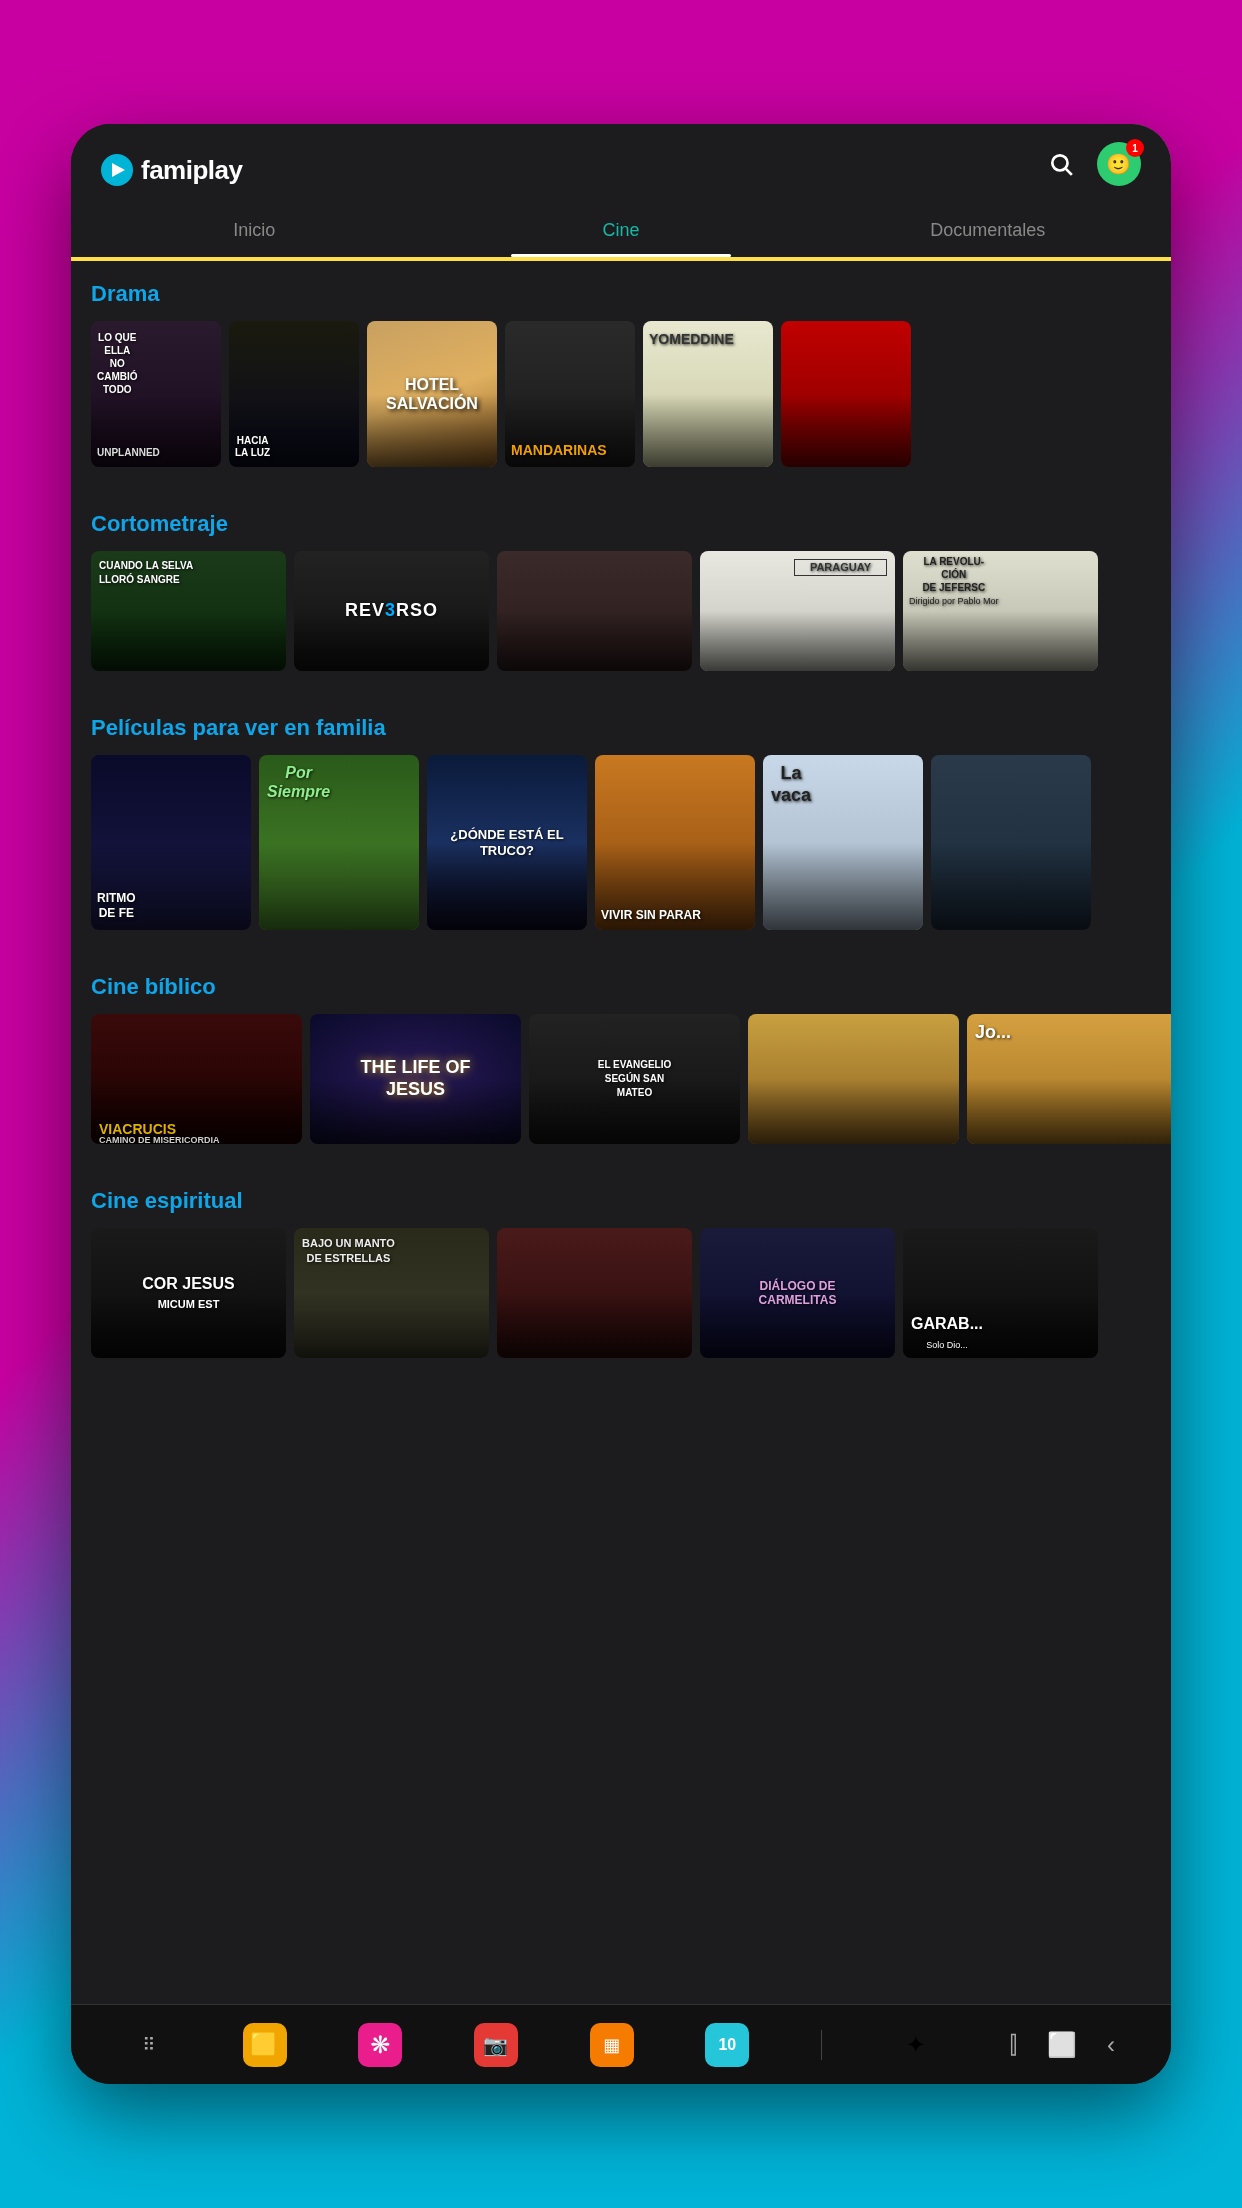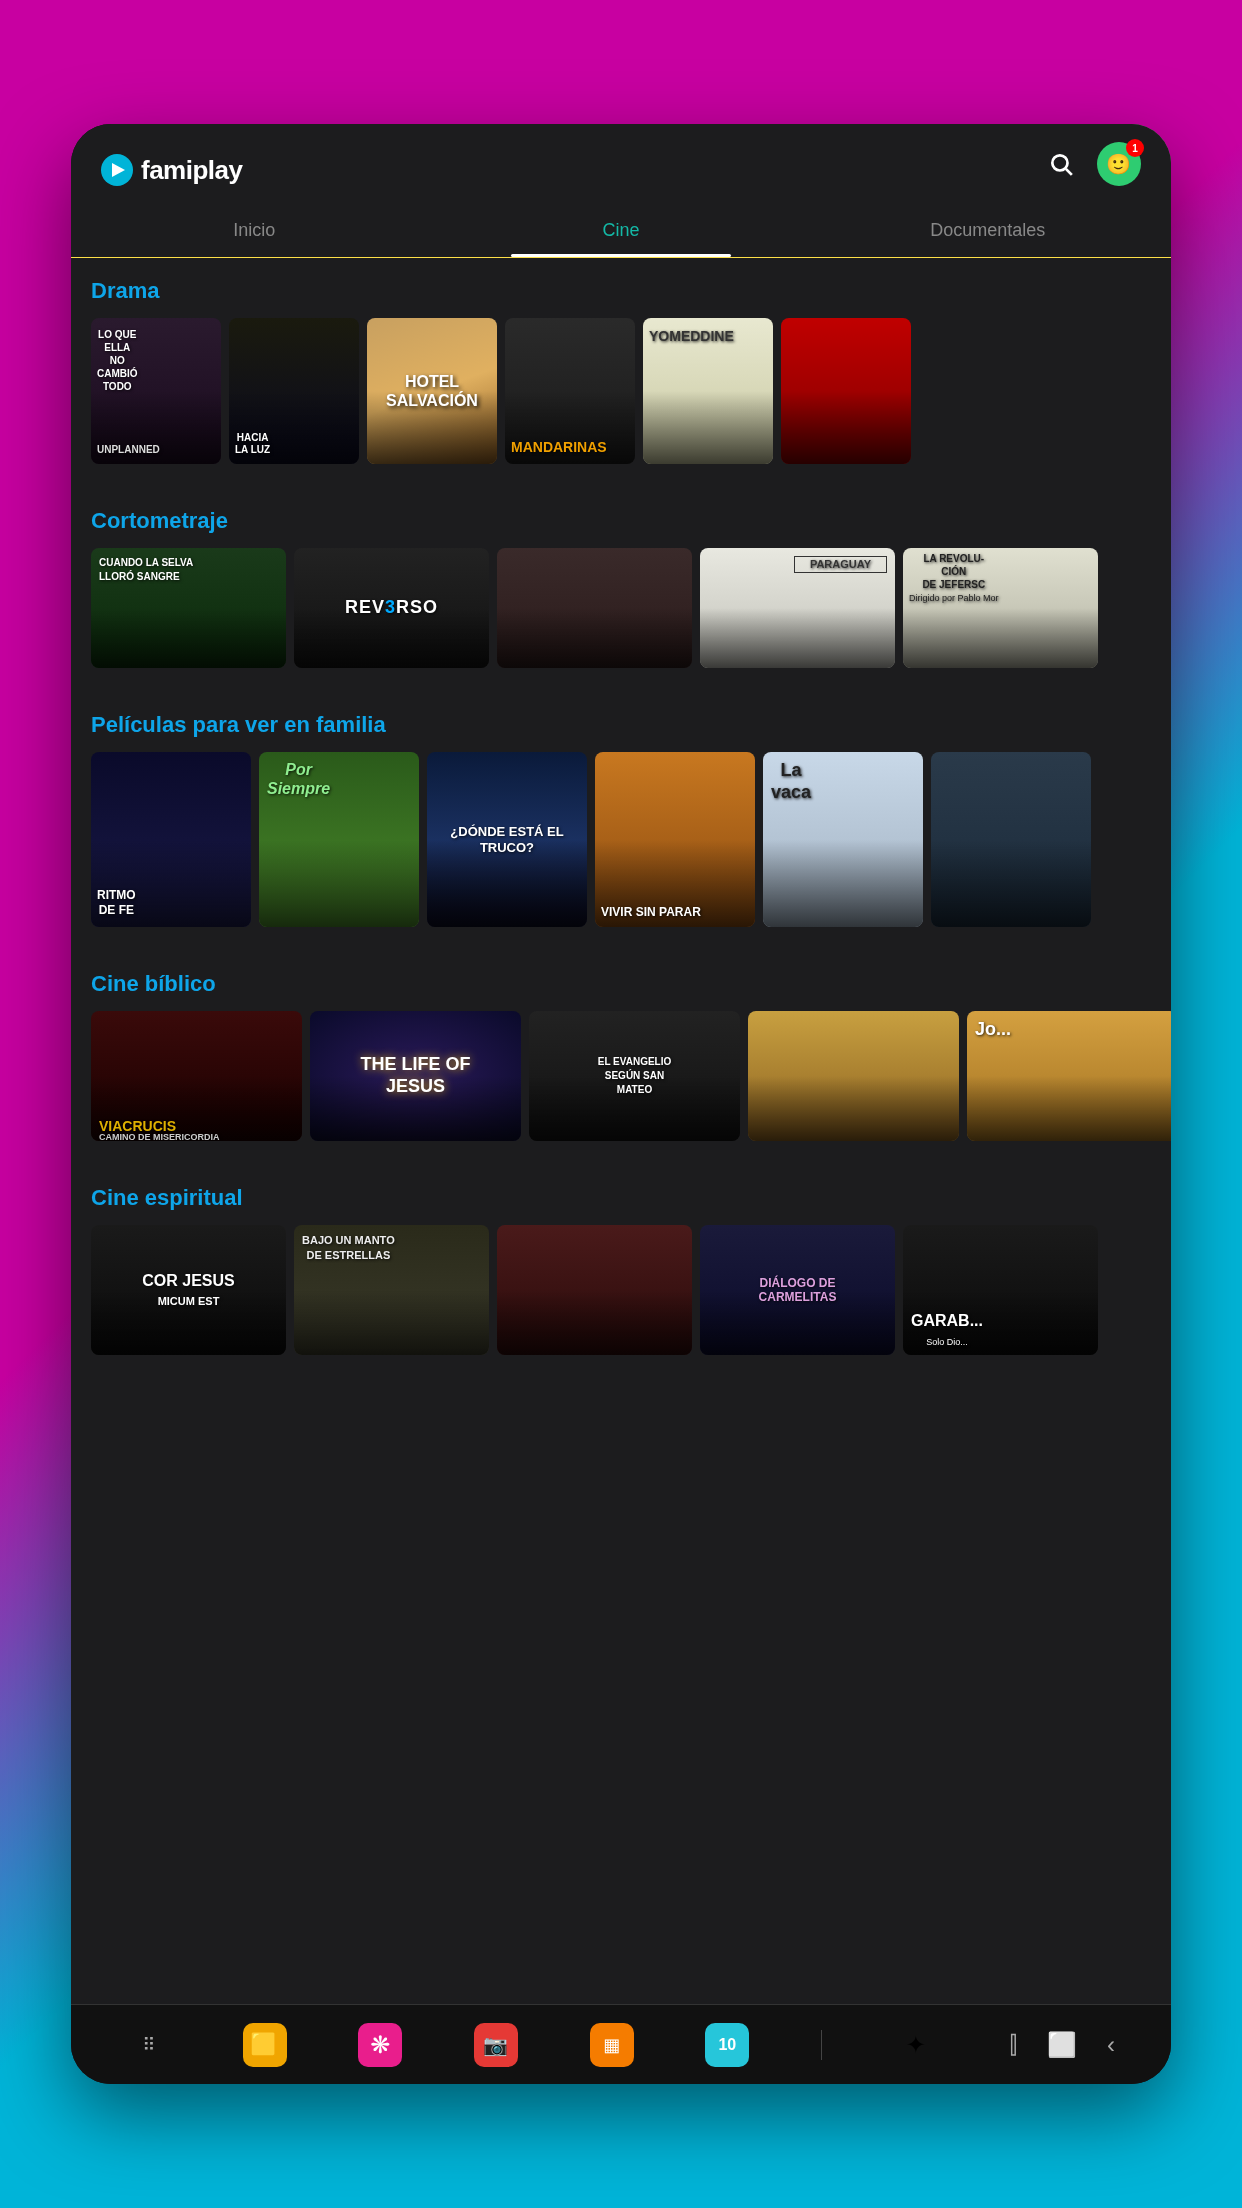--- a/index.html
+++ b/index.html
@@ -142,21 +142,21 @@
       height: 18px;
       border-radius: 50%;
       display: flex;
       align-items: center;
       justify-content: center;
     }
 
     
     .nav-tabs {
       display: flex;
-      border-bottom: 1px solid #fde047;
+      border-bottom: 4px solid #fde047;
       background: #1c1c1e;
     }
 
     .nav-tab {
       flex: 1;
       text-align: center;
       padding: 16px 10px;
       color: #888;
       font-size: 18px;
       cursor: pointer;

